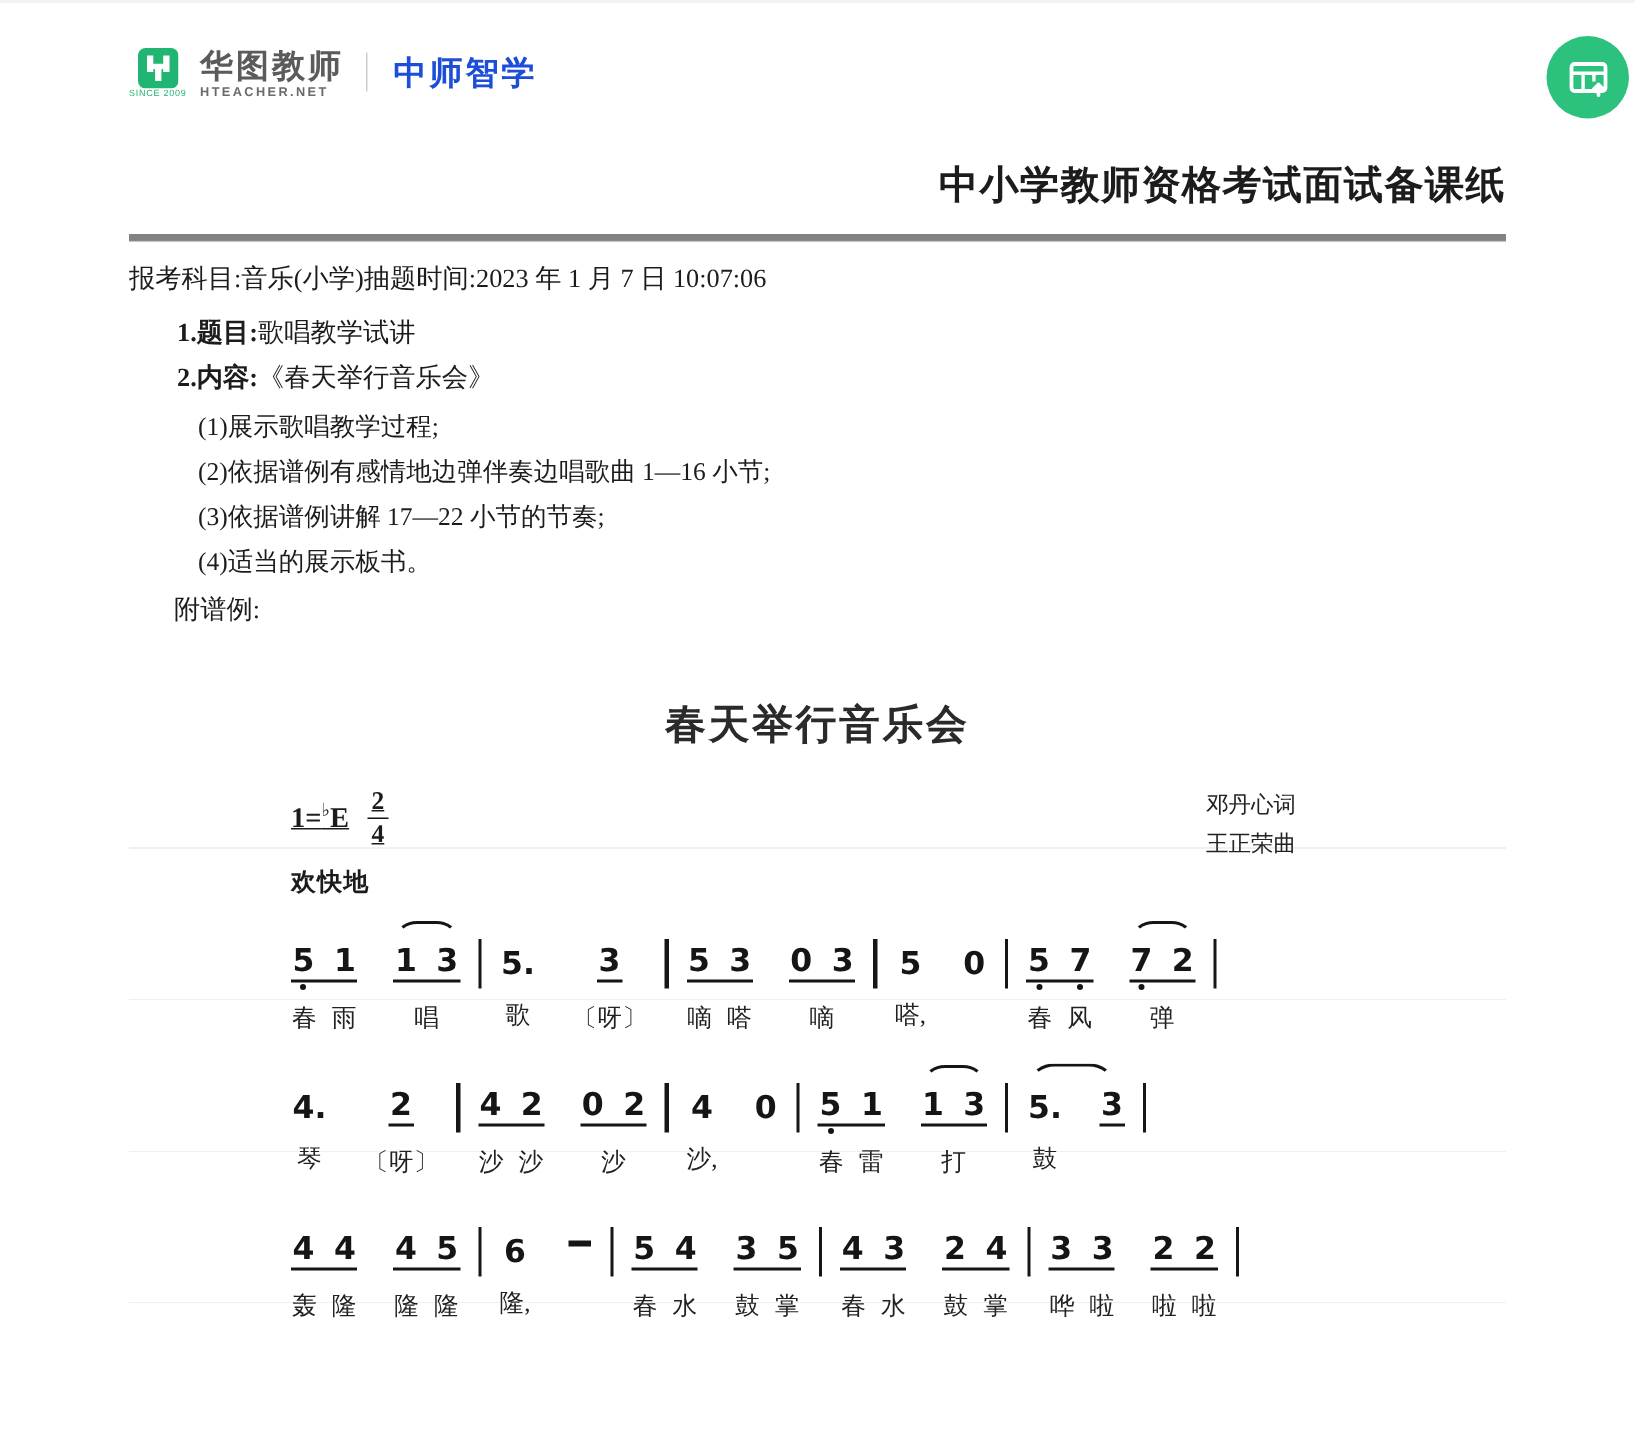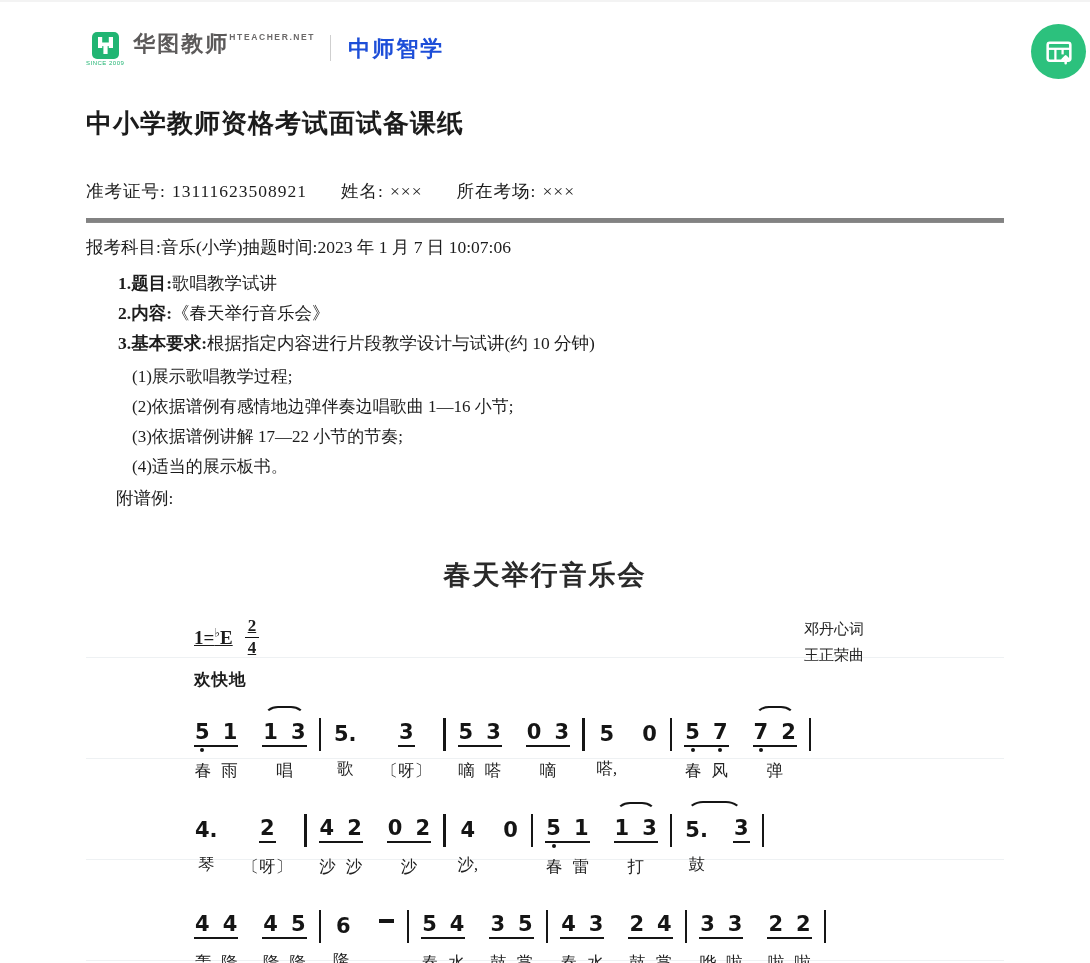--- a/index.html
+++ b/index.html
@@ -11,29 +11,29 @@
     overflow:hidden;
   }
   .page { padding:0 86px; position:relative; }
 
   
   .topbar { margin-top:30px; height:46px; display:flex; align-items:flex-start; }
   .brand { display:flex; align-items:flex-start; gap:9px; }
   .logo-col { display:flex; flex-direction:column; align-items:center; }
   .logo-sq { width:27px; height:27px; display:block; }
   .since { font-family:"Liberation Sans",sans-serif; font-size:6px; color:#21b573; letter-spacing:.5px; margin-top:1px; }
-  .brand-col { display:flex; flex-direction:row;text-align:center; }
+  .brand-col { display:flex; flex-direction:column; }
   .brand-name { font-family:"Liberation Sans",sans-serif; font-weight:bold; font-size:22px; color:#5c5a5a; letter-spacing:2px; line-height:1.1; }
   .brand-sub { font-family:"Liberation Sans",sans-serif; font-size:8.5px; font-weight:bold; color:#6b6969; letter-spacing:1.6px; margin-top:0px; }
   .vdiv { width:1px; height:26px; background:#cfcfcf; margin:3px 8px 0 6px; }
   .brand2 { font-family:"Liberation Sans",sans-serif; font-weight:bold; font-size:22px; color:#1d4ed8; letter-spacing:2px; margin-top:2px; }
   .export-btn { position:absolute; right:4px; top:-8px; width:55px; height:55px; border-radius:50%; background:#2cc17d; display:flex; align-items:center; justify-content:center; cursor:pointer; }
 
   
-  .doc-title { text-align:left; font-size:26px; font-weight:bold; margin-top:28px; letter-spacing:1px; }
+  .doc-title { text-align:right; font-size:26px; font-weight:bold; margin-top:28px; letter-spacing:1px; }
   .cand-row { margin-top:38px; font-size:17.5px; display:flex; gap:34px; }
   .cand-row .lbl { letter-spacing:1px; }
   .cand-row .val { margin-left:6px; letter-spacing:1px; }
   .rule { margin-top:15px; height:2.5px; border-top:4.5px solid #828282; border-bottom:1.5px solid #8a8a8a; }
   .meta-row { margin-top:12px; font-size:17.5px; display:flex; justify-content:flex-start; }
   .items { margin-top:9px; }
   .item { padding-left:32px; line-height:30px; font-size:17.5px; }
   .ilabel { font-weight:bold; }
   .reqs { margin-top:4px; }
   .req { padding-left:46px; line-height:30px; font-size:17px; }
@@ -104,37 +104,31 @@
         <line x1="3.5" y1="9.6" x2="20.5" y2="9.6" stroke="#fff" stroke-width="1.7"></line>
         <line x1="9.3" y1="9.6" x2="9.3" y2="18.5" stroke="#fff" stroke-width="1.7"></line>
         <line x1="14.7" y1="9.6" x2="14.7" y2="13.8" stroke="#fff" stroke-width="1.7"></line>
         <path d="M17 20.5 v-5.2 M17 15.3 l-2.4 2.4 M17 15.3 l2.4 2.4" stroke="#fff" stroke-width="1.9" fill="none" stroke-linecap="round"></path>
       </svg>
     </div>
   </header>
 
   <h1 class="doc-title">中小学教师资格考试面试备课纸</h1>
 
-  <div class="cand-row">
-    <span><span class="lbl">准考证号:</span><span class="val">13111623508921</span></span>
-    <span><span class="lbl">姓名:</span><span class="val">×××</span></span>
-    <span><span class="lbl">所在考场:</span><span class="val">×××</span></span>
-  </div>
 
   <div class="rule"></div>
 
   <div class="meta-row">
     <span><span>报考科目:</span><span>音乐(小学)</span></span>
     <span><span>抽题时间:</span><span>2023 年 1 月 7 日 10:07:06</span></span>
   </div>
 
   <div class="items">
     <div class="item"><span class="ilabel">1.题目:</span><span>歌唱教学试讲</span></div>
     <div class="item"><span class="ilabel">2.内容:</span><span>《春天举行音乐会》</span></div>
-    <div class="item"><span class="ilabel">3.基本要求:</span><span>根据指定内容进行片段教学设计与试讲(约 10 分钟)</span></div>
   </div>
 
   <div class="reqs">
     <div class="req">(1)展示歌唱教学过程;</div>
     <div class="req">(2)依据谱例有感情地边弹伴奏边唱歌曲 1—16 小节;</div>
     <div class="req">(3)依据谱例讲解 17—22 小节的节奏;</div>
     <div class="req">(4)适当的展示板书。</div>
   </div>
 
   <div class="attach">附谱例:</div>

